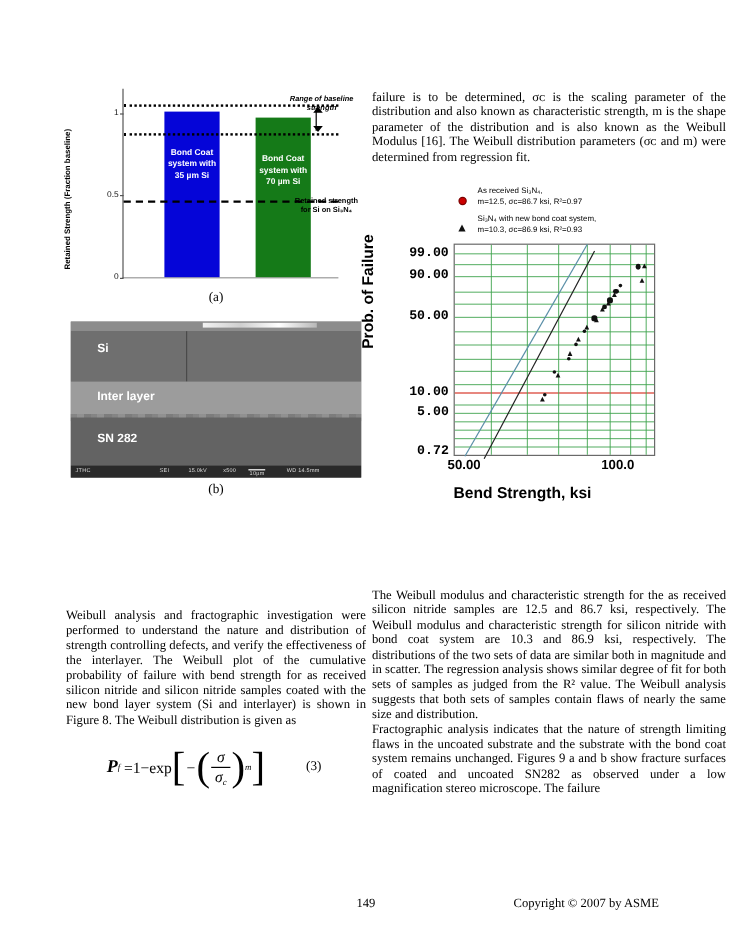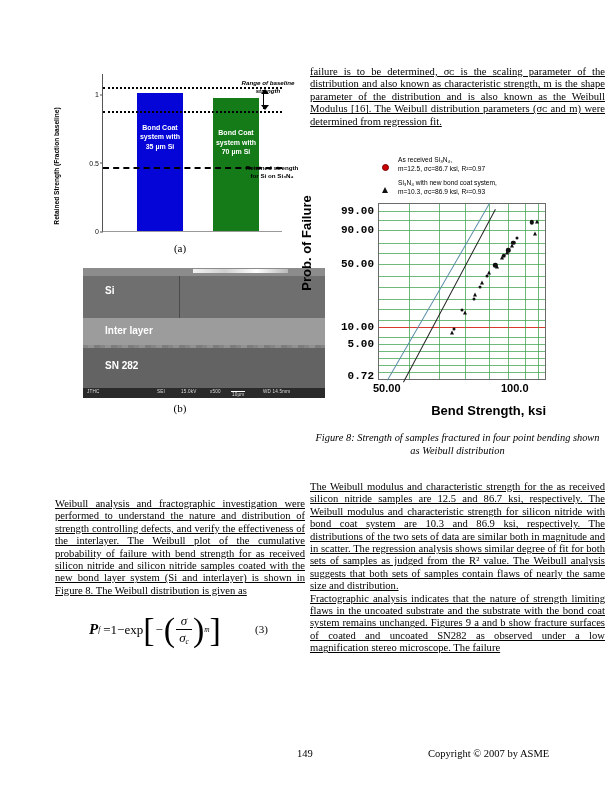--- a/index.html
+++ b/index.html
@@ -10,23 +10,22 @@
     color:#000;
     position:relative;
     overflow:hidden;
   }
   .page{position:absolute;inset:0;}
 
   p.body{
     font-size:10.6px;
     line-height:12.4px;
     text-align:justify;
-    margin:4px 0 0 0;
+    margin:14px 0 0 0;
     text-indent:0;
-    text-decoration:underline;
   }
   p.body + p.body{margin-top:0;}
 
   .caption{
     font-family:"Liberation Serif", serif;
     font-style:italic;
     font-size:10.4px;
     line-height:12.6px;
     text-align:center;
     margin:0;
@@ -92,21 +91,21 @@
     font-size:6.2px;font-weight:bold;line-height:7.6px;
     text-align:center;
   }
   .anno.ital{font-style:italic;}
   .sublabel{
     position:absolute;width:100%;text-align:center;
     font-size:11px;font-family:"Liberation Serif",serif;
   }
 
   
-  .fig7b{position:absolute;left:59px;top:268px;width:242px;height:130px;background:#6d6d6d;margin-left:24px;}
+  .fig7b{position:absolute;left:59px;top:268px;width:242px;height:130px;background:#6d6d6d;}
   .layer{position:absolute;left:0;width:100%;}
   .layer-top{top:0;height:8px;background:#8c8c8c;}
   .layer-si{top:8px;height:42px;background:#6f6f6f;}
   .layer-inter{top:50px;height:30px;background:#9c9c9c;}
   .layer-sn{top:80px;height:40px;background:#636363;}
   .layer-bar{top:120px;height:10px;background:#2a2a2a;}
   .mlabel{
     position:absolute;color:#fff;font-weight:bold;
     font-family:"Liberation Sans",sans-serif;font-size:10px;
   }
@@ -152,21 +151,21 @@
     font-family:"Liberation Sans",sans-serif;font-size:11px;font-weight:bold;
     white-space:nowrap;
   }
   .wylabel{
     position:absolute;left:-4px;top:88px;
     transform:translate(-50%,-50%) rotate(-90deg);
     font-family:"Liberation Sans",sans-serif;font-size:13px;font-weight:bold;
     white-space:nowrap;
   }
   .wxlabel{
-    position:absolute;left:68px;width:168px;top:248px;text-align:right;
+    position:absolute;left:68px;width:168px;top:248px;text-align:left;
     font-family:"Liberation Sans",sans-serif;font-size:13px;font-weight:bold;
   }
   .pt{position:absolute;width:3px;height:3px;border-radius:50%;background:#111;transform:translate(-50%,-50%);}
   .pt.big{width:4.4px;height:4.4px;}
   .pt.tri{
     width:0;height:0;border-radius:0;background:transparent;
     border-left:2.6px solid transparent;border-right:2.6px solid transparent;
     border-bottom:4.4px solid #111;transform:translate(-50%,-60%);
   }
   .fitline{position:absolute;transform-origin:0 0;height:0;border-top:1px solid #222;}
@@ -357,23 +356,20 @@
       <div class="pt tri" style="left:74%;top:31%"></div>
       <div class="pt tri" style="left:77%;top:28%"></div>
       <div class="pt tri" style="left:80%;top:24%"></div>
       <div class="pt tri" style="left:95%;top:10%"></div>
       <div class="pt tri" style="left:94%;top:17%"></div>
     </div>
 
     <div class="wxlabel">Bend Strength, ksi</div>
   </div>
 
-  <div style="position:absolute;left:315px;top:432px;width:285px;">
-    <p class="caption">Figure 8: Strength of samples fractured in four point bending shown as Weibull distribution</p>
-  </div>
 
   <div style="position:absolute;left:310px;top:477px;width:295px;">
     <p class="body">The Weibull modulus and characteristic strength for the as received silicon nitride samples are 12.5 and 86.7 ksi, respectively.  The Weibull modulus and characteristic strength for silicon nitride with bond coat system are 10.3 and 86.9 ksi, respectively.  The distributions of the two sets of data are similar both in magnitude and in scatter.  The regression analysis shows similar degree of fit for both sets of samples as judged from the R² value.  The Weibull analysis suggests that both sets of samples contain flaws of nearly the same size and distribution.</p>
     <p class="body">Fractographic analysis indicates that the nature of strength limiting flaws in the uncoated substrate and the substrate with the bond coat system remains unchanged.  Figures 9 a and b show fracture surfaces of coated and uncoated SN282 as observed under a low magnification stereo microscope.  The failure</p>
   </div>
 
   <div class="footer">
     <span class="pg">149</span>
     <span class="cp">Copyright © 2007 by ASME</span>
   </div>

